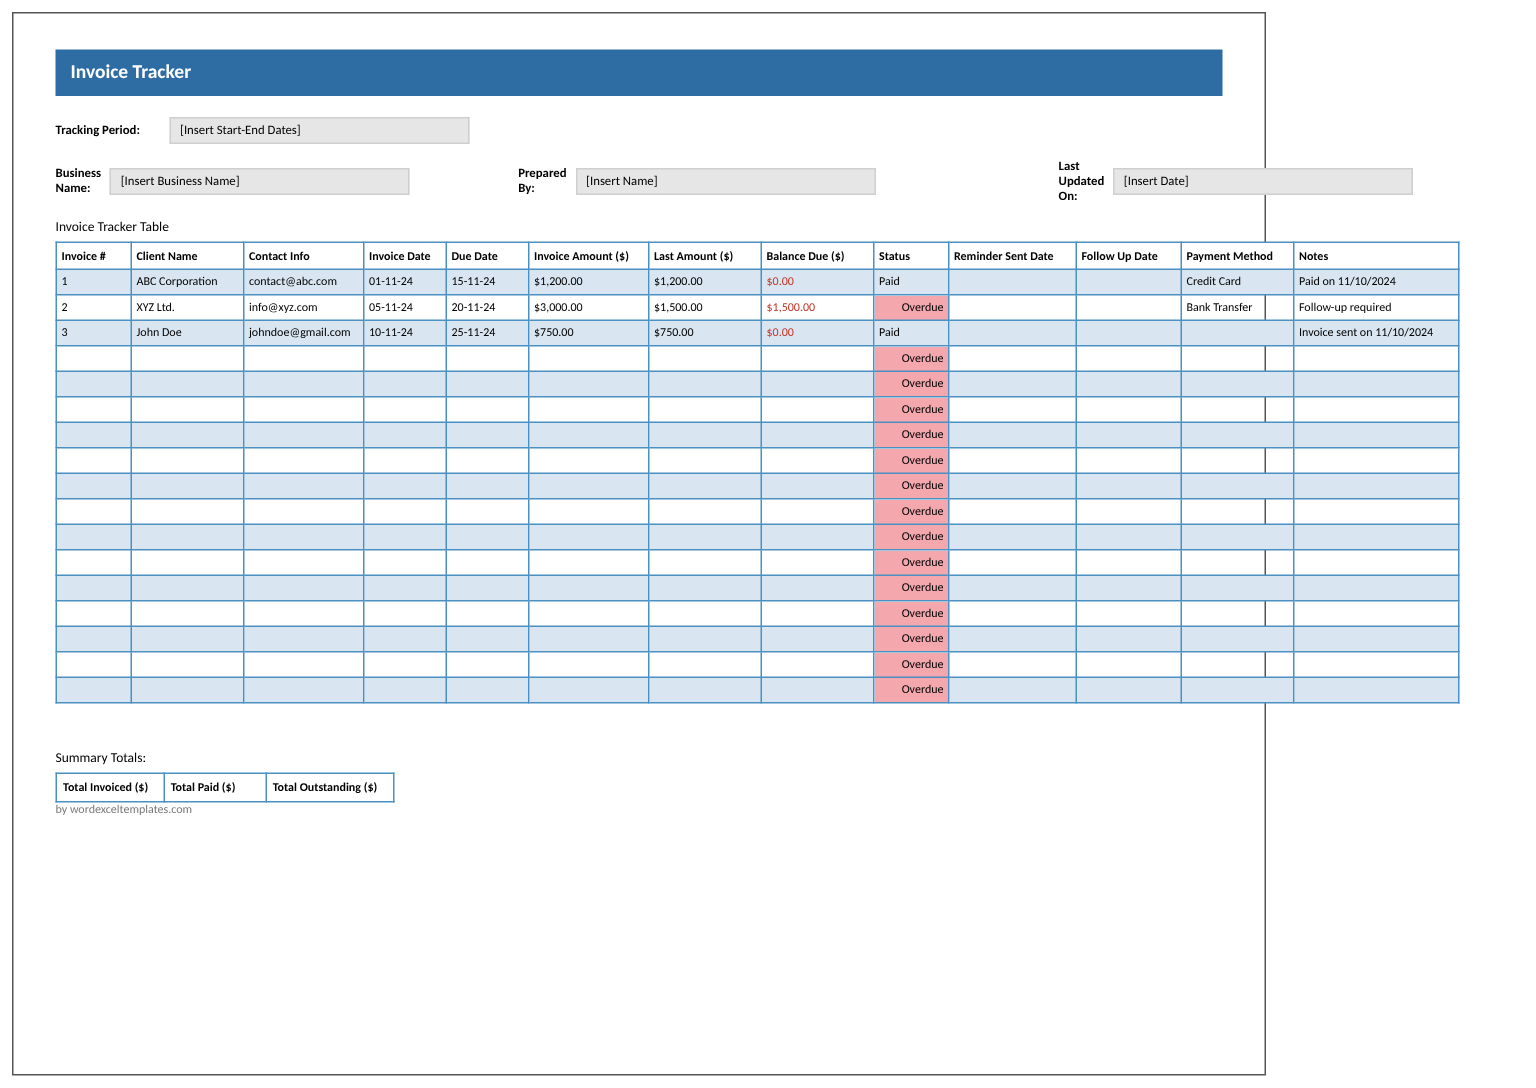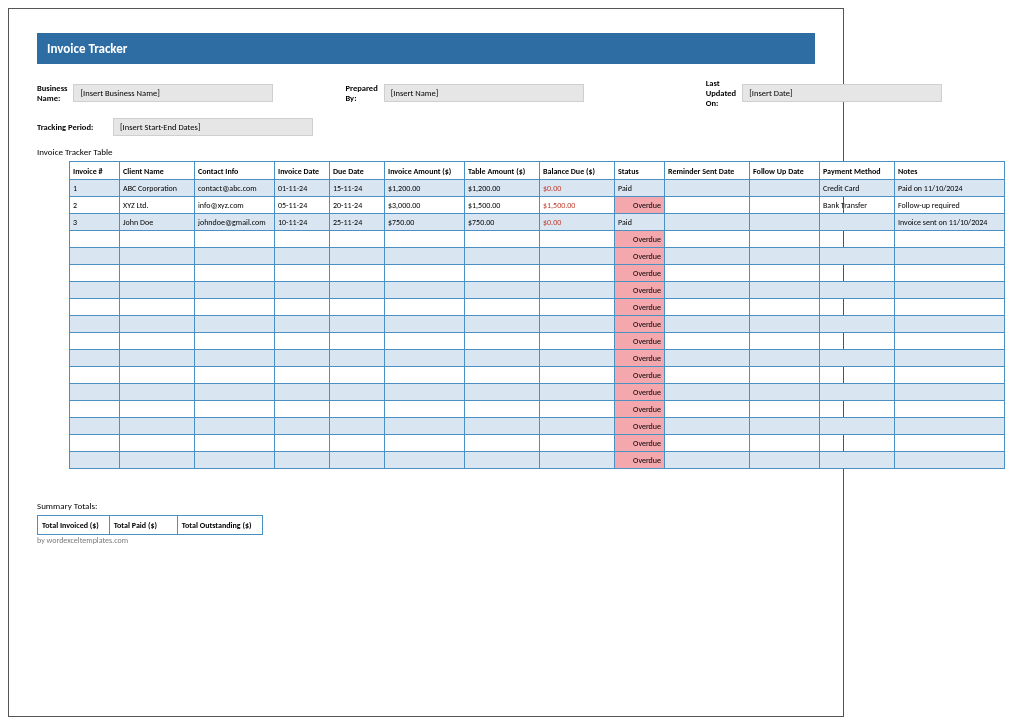--- a/index.html
+++ b/index.html
@@ -52,21 +52,20 @@
   .meta-row .spacer { flex: 0 0 auto; }
   .section-title {
     font-weight: normal;
     font-size: 9px;
     margin: 6px 0 4px 0;
   }
   table.tracker {
     border-collapse: collapse;
     width: 100%;
     table-layout: fixed;
-    margin-left: 32px;
   }
   table.tracker th {
     border: 1px solid #4a90c2;
     background: #fff;
     font-weight: bold;
     font-size: 8px;
     text-align: left;
     padding: 3px 3px;
     height: 18px;
     white-space: nowrap;
@@ -111,33 +110,33 @@
   }
 </style>
 </head>
 <body>
 
 <div class="page-border">
 
   <div class="title-bar">Invoice Tracker</div>
 
   <div class="meta-row">
+    <div class="meta-label">Tracking Period:</div>
+    <div class="meta-input" style="width:200px">[Insert Start-End Dates]</div>
+  </div>
+
+  <div class="meta-row">
     <div class="meta-label">Business Name:</div>
     <div class="meta-input" style="width:200px">[Insert Business Name]</div>
     <div class="spacer" style="width:60px"></div>
     <div class="meta-label" style="width:56px">Prepared By:</div>
     <div class="meta-input" style="width:200px">[Insert Name]</div>
     <div class="spacer" style="width:110px"></div>
     <div class="meta-label" style="width:80px">Last Updated On:</div>
     <div class="meta-input" style="width:110px">[Insert Date]</div>
-  </div>
-
-  <div class="meta-row">
-    <div class="meta-label">Tracking Period:</div>
-    <div class="meta-input" style="width:200px">[Insert Start-End Dates]</div>
   </div>
 
   <div class="section-title">Invoice Tracker Table</div>
 
   <table class="tracker">
     <colgroup id="colgroup">
         <col style="width: 50px;">
         <col style="width: 75px;">
         <col style="width: 80px;">
         <col style="width: 55px;">
@@ -152,21 +151,21 @@
         <col style="width: 110px;">
       </colgroup>
     <thead>
         <tr id="header-row">
           <th>Invoice #</th>
           <th>Client Name</th>
           <th>Contact Info</th>
           <th>Invoice Date</th>
           <th>Due Date</th>
           <th>Invoice Amount ($)</th>
-          <th>Table Amount ($)</th>
+          <th>Last Amount ($)</th>
           <th>Balance Due ($)</th>
           <th>Status</th>
           <th>Reminder Sent Date</th>
           <th>Follow Up Date</th>
           <th>Payment Method</th>
           <th>Notes</th>
         </tr>
       </thead>
     <tbody id="table-body">
         <tr class="alt">

